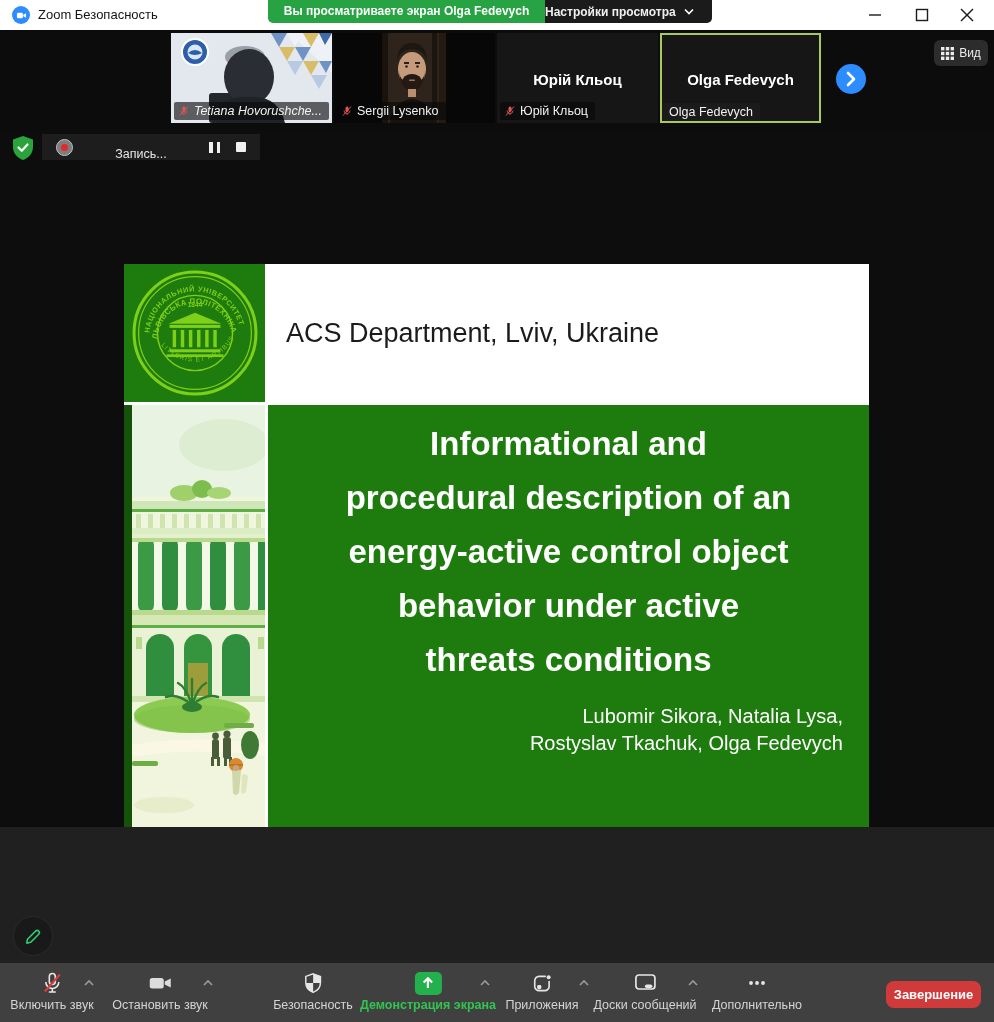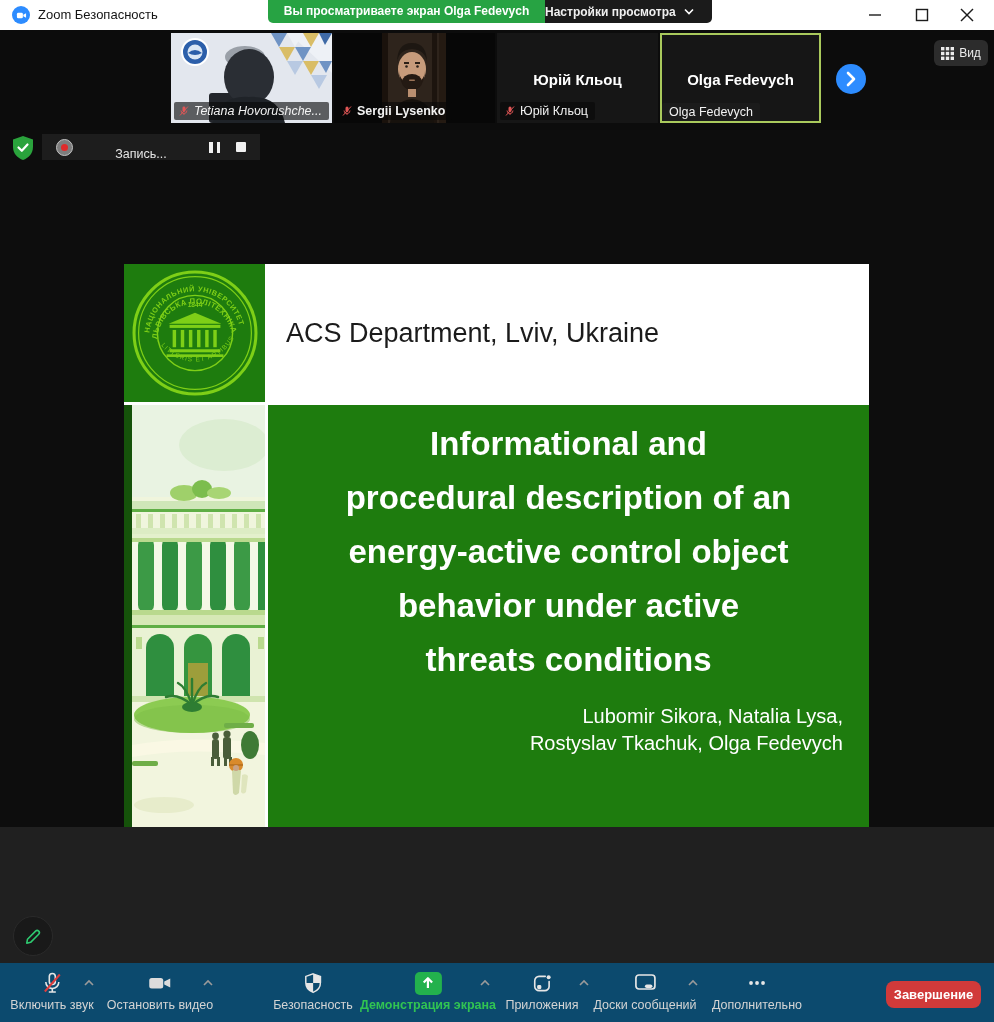--- a/index.html
+++ b/index.html
@@ -12,21 +12,21 @@
   .zoom-logo { position:absolute; left:12px; top:6px; width:18px; height:18px; border-radius:50%; background:#2d8cff; display:flex; align-items:center; justify-content:center; }
   .app-title { position:absolute; left:38px; top:0; height:30px; line-height:30px; font-size:13px; color:#141414; }
   .share-banner { position:absolute; left:268px; top:0; width:277px; height:23px; background:#27a343; color:#fff; font-size:12px; font-weight:bold; text-align:center; line-height:23px; border-radius:0 0 0 5px; white-space:nowrap; overflow:hidden; }
   .view-settings { position:absolute; left:545px; top:0; width:167px; height:23px; background:#1b1b1b; color:#f0f0f0; font-size:12px; font-weight:bold; display:flex; align-items:center; justify-content:flex-start; gap:8px; border-radius:0 0 5px 0; cursor:default; }
   .win-btn { position:absolute; top:0; width:32px; height:30px; display:flex; align-items:center; justify-content:center; }
   .win-min { left:859px; } .win-max { left:906px; } .win-close { left:951px; }
 
   
   .strip { position:absolute; left:0; top:30px; width:994px; height:100px; background:#0c0c0c; }
   .tile { position:absolute; top:3px; width:161px; height:90px; background:#141414; overflow:hidden; }
-  .tile-1 { left:171px;font-style:italic; } .tile-2 { left:334px; background:#070707;font-weight:bold; } .tile-3 { left:497px; background:#161616; } .tile-4 { left:660px; background:#161616; border:2px solid #a9c95c; }
+  .tile-1 { left:171px;font-style:italic; } .tile-2 { left:334px; background:#070707; } .tile-3 { left:497px; background:#161616; } .tile-4 { left:660px; background:#161616; border:2px solid #a9c95c; }
   .tile svg.vid { display:block; }
   .tile-2 svg.vid { position:absolute; left:48px; top:0; }
   .center-name { position:absolute; left:0; right:0; top:38px; text-align:center; color:#fff; font-size:15px; font-weight:bold; }
   .name-badge { position:absolute; left:3px; bottom:3px; display:flex; align-items:center; gap:4px; background:rgba(8,8,8,0.62); color:#f2f2f2; font-size:12.5px; padding:2px 7px 2px 4px; border-radius:2px; white-space:nowrap; max-width:155px; overflow:hidden; }
   .name-badge.nomic { padding-left:7px; background:rgba(28,28,28,0.85); }
   .next-btn { position:absolute; left:836px; top:34px; width:30px; height:30px; border-radius:50%; background:#2d8cff; display:flex; align-items:center; justify-content:center; }
   .view-btn { position:absolute; left:934px; top:10px; width:54px; height:26px; background:#2c2c2c; border-radius:6px; color:#ececec; font-size:12px; display:flex; align-items:center; justify-content:center; gap:5px; }
 
   
   .rec-shield { position:absolute; left:9px; top:134px; width:28px; height:28px; display:flex; align-items:center; justify-content:center; }
@@ -46,21 +46,21 @@
   .hdr-block div { font-size:27px; color:#1b1b1b; line-height:44px; white-space:nowrap; }
   .illustration { position:absolute; left:0; top:141px; width:141px; height:422px; }
   .green-block { position:absolute; left:144px; top:141px; width:601px; height:422px; background:#1e7c0e; padding-top:12px; }
   .green-block .t-line { text-align:center; color:#fff; font-size:33px; font-weight:bold; line-height:54px; white-space:nowrap; }
   .authors { margin-top:16px; padding-right:26px; text-align:right; color:#fff; font-size:20px; line-height:27px; }
 
   
   .pencil-btn { position:absolute; left:13px; top:916px; width:40px; height:40px; border-radius:50%; background:#191919; border:1px solid #2a2a2a; display:flex; align-items:center; justify-content:center; }
 
   
-  .toolbar { position:absolute; left:0; top:963px; width:994px; height:59px; background:#0c4a6e; }
+  .toolbar { position:absolute; left:0; top:963px; width:994px; height:59px; background:#404040; }
   .tb-item { position:absolute; top:7px; transform:translateX(-50%); display:flex; flex-direction:column; align-items:center; white-space:nowrap; cursor:default; }
   .tb-icon { height:26px; display:flex; align-items:center; justify-content:center; }
   .tb-label { margin-top:2px; font-size:12.5px; color:#d4d4d4; }
   .tb-label.active { color:#31c452; }
   .tb-chev { position:absolute; top:15px; width:14px; height:10px; display:flex; align-items:center; justify-content:center; }
   .share-sq { width:27px; height:23px; background:#23b14d; border-radius:5px; display:flex; align-items:center; justify-content:center; }
   .leave-btn { position:absolute; left:886px; top:18px; width:95px; height:27px; background:#d13a3a; border-radius:8px; color:#fff; font-size:13px; font-weight:bold; display:flex; align-items:center; justify-content:center; }
 </style>
 </head>
 <body>
@@ -396,21 +396,21 @@
         </svg>
     </div>
 
     <div class="tb-item" style="left:160px;">
       <div class="tb-icon">
         <svg width="26" height="24" viewBox="0 0 26 24">
             <rect x="2.5" y="7" width="14" height="10.5" rx="2.5" fill="#dcdcdc"></rect>
             <path d="M17.5 10.5 L23.5 7.5 V16.5 L17.5 13.5 Z" fill="#dcdcdc"></path>
           </svg>
       </div>
-      <div class="tb-label">Остановить видео</div>
+      <div class="tb-label">Остановить звук</div>
     </div>
     <div class="tb-chev" style="left:201px;">
       <svg width="12" height="8" viewBox="0 0 12 8">
           <polyline points="2,6 6,2 10,6" fill="none" stroke="#9a9a9a" stroke-width="1.6"></polyline>
         </svg>
     </div>
 
     <div class="tb-item" style="left:313px;">
       <div class="tb-icon">
         <svg width="22" height="24" viewBox="0 0 24 24">

